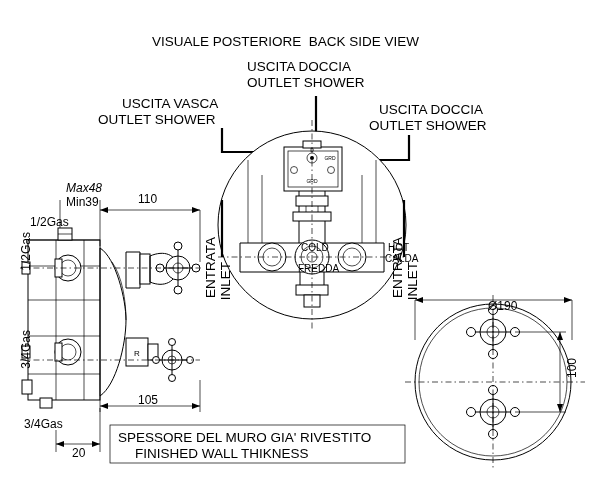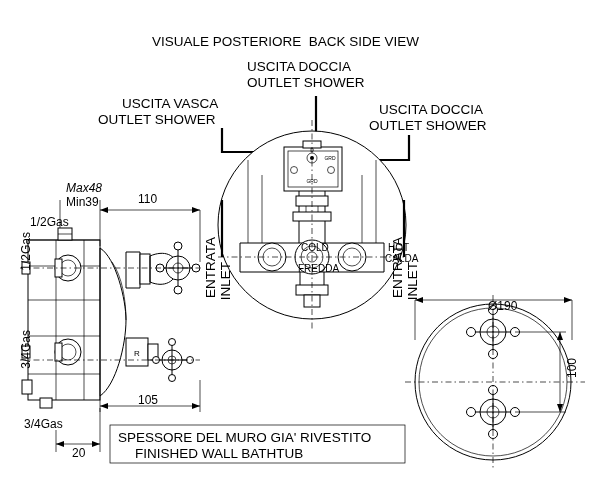--- a/index.html
+++ b/index.html
@@ -263,18 +263,18 @@
   <div class="lbl small" style="left:138px;top:193px;">110</div>
   <div class="lbl small" style="left:138px;top:394px;text-align:center;">105</div>
   <div class="lbl small" style="left:72px;top:447px;">20</div>
 
   <div class="lbl small" style="left:30px;top:216px;">1/2Gas</div>
   <div class="lbl small vert" style="left:20px;top:232px;">1/2Gas</div>
   <div class="lbl small vert" style="left:20px;top:330px;">3/4Gas</div>
   <div class="lbl small" style="left:24px;top:418px;">3/4Gas</div>
 
   <div class="lbl" style="left:118px;top:430px;">SPESSORE DEL MURO GIA' RIVESTITO</div>
-  <div class="lbl" style="left:135px;top:446px;">FINISHED WALL BATHTUB</div>
+  <div class="lbl" style="left:135px;top:446px;">FINISHED WALL THIKNESS</div>
 
   <div class="lbl small" style="left:473px;top:300px;margin-left:15px;">Ø190</div>
   <div class="lbl small vert" style="left:566px;top:358px;">100</div>
 
 </div>
 
 </body></html>

